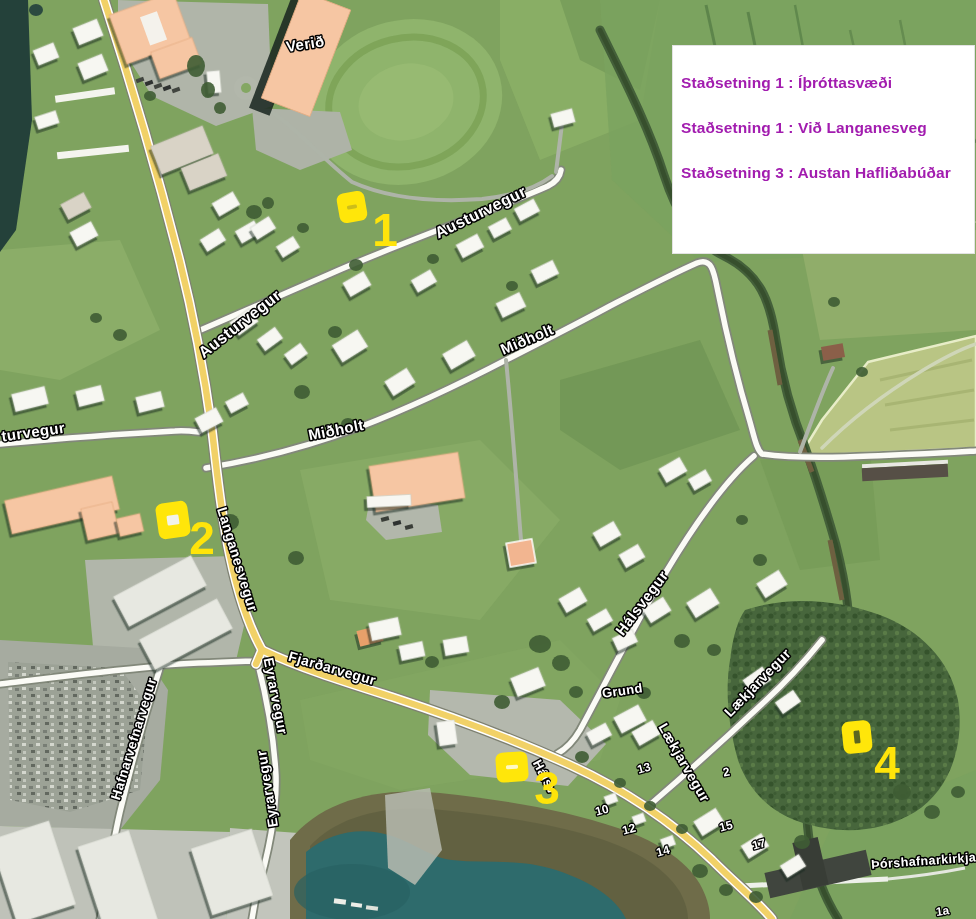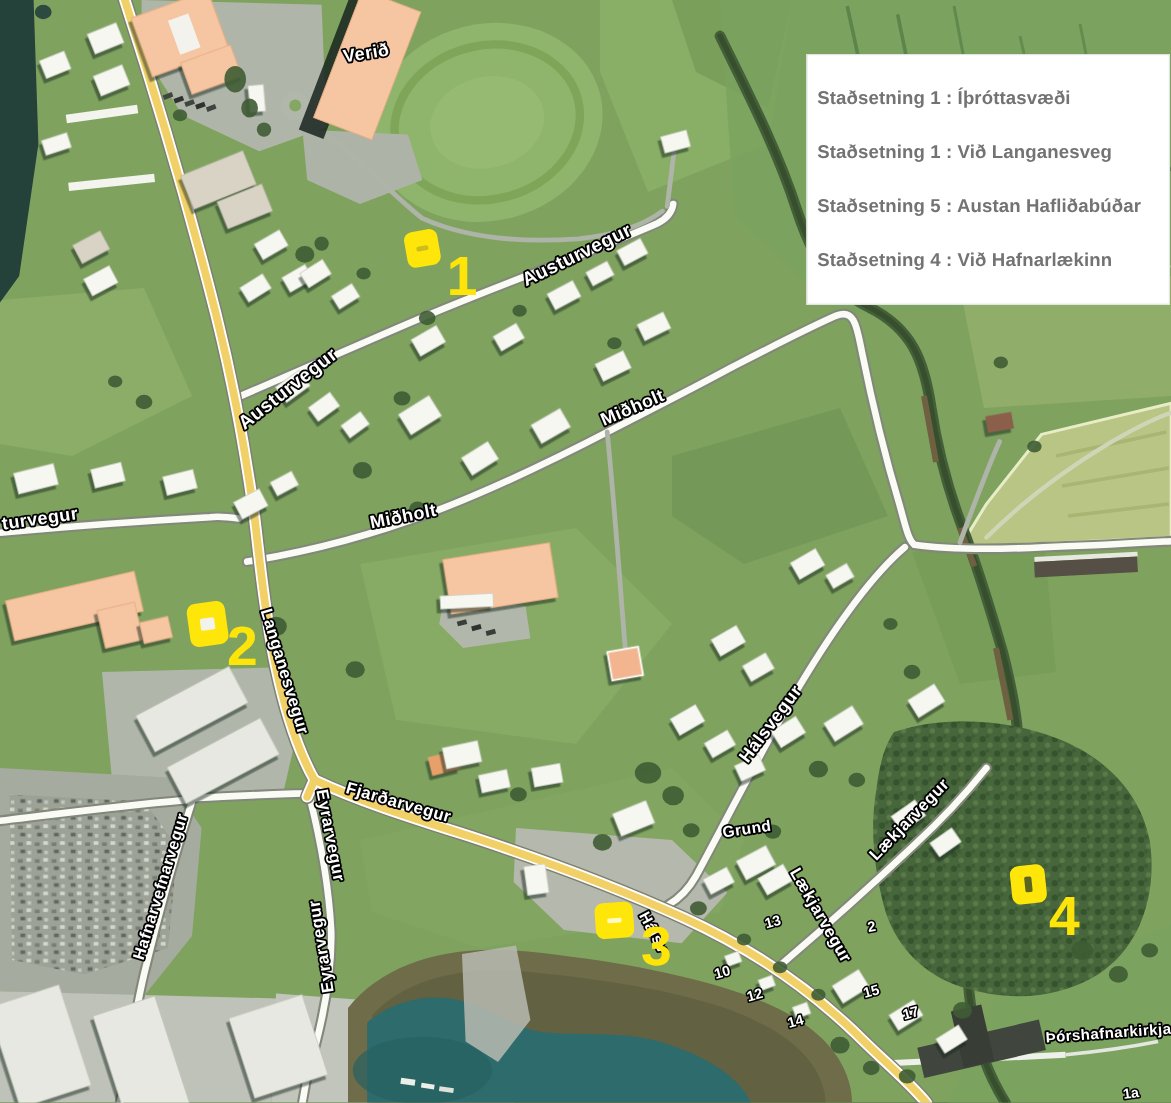--- a/index.html
+++ b/index.html
@@ -22,21 +22,21 @@
   .path2{fill:none;stroke:#cfd6b8;stroke-width:3.5;stroke-linecap:round;}
   
   .sl{fill:#ffffff;stroke:#000000;stroke-width:3;paint-order:stroke;stroke-linejoin:round;
       font-weight:bold;letter-spacing:.4px;}
   .hn{fill:#ffffff;stroke:#000000;stroke-width:2.6;paint-order:stroke;stroke-linejoin:round;
       font-weight:bold;}
   .mnum{font-weight:bold;font-size:46px;}
   
   .legend{position:absolute;left:672px;top:45px;width:303px;height:209px;
           background:#ffffff;border:1px solid #e3e3e3;box-sizing:border-box;}
-  .legend-item{position:absolute;left:8px;font-size:15.5px;font-weight:bold;color:#737373;
+  .legend-item{position:absolute;left:8px;font-size:15.5px;font-weight:bold;color:#a21caf;
                white-space:nowrap;letter-spacing:.1px;}
   .legend-item:nth-child(1){top:28px;}
   .legend-item:nth-child(2){top:73px;}
   .legend-item:nth-child(3){top:118px;}
   .legend-item:nth-child(4){top:163px;}
 </style>
 </head>
 <body>
 
 <div class="stage">
@@ -398,16 +398,15 @@
           <rect x="-14.5" y="-16" width="29" height="32" rx="7" fill="#ffe60a"></rect>
           <rect x="-3" y="-6.5" width="6" height="13" rx="1.5" fill="#5c6520"></rect>
         </g>
         <text x="887" y="779" class="mnum" fill="#ffe40a" text-anchor="middle">4</text>
       </g>
 </svg>
 
 <div class="legend">
   <div class="legend-item">Staðsetning 1 : Íþróttasvæði</div>
   <div class="legend-item">Staðsetning 1 : Við Langanesveg</div>
-  <div class="legend-item">Staðsetning 5 : Austan Hafliðabúðar</div>
-  <div class="legend-item">Staðsetning 4 : Við Hafnarlækinn</div>
+  <div class="legend-item">Staðsetning 3 : Austan Hafliðabúðar</div>
 </div>
 </div>
 
 </body></html>

